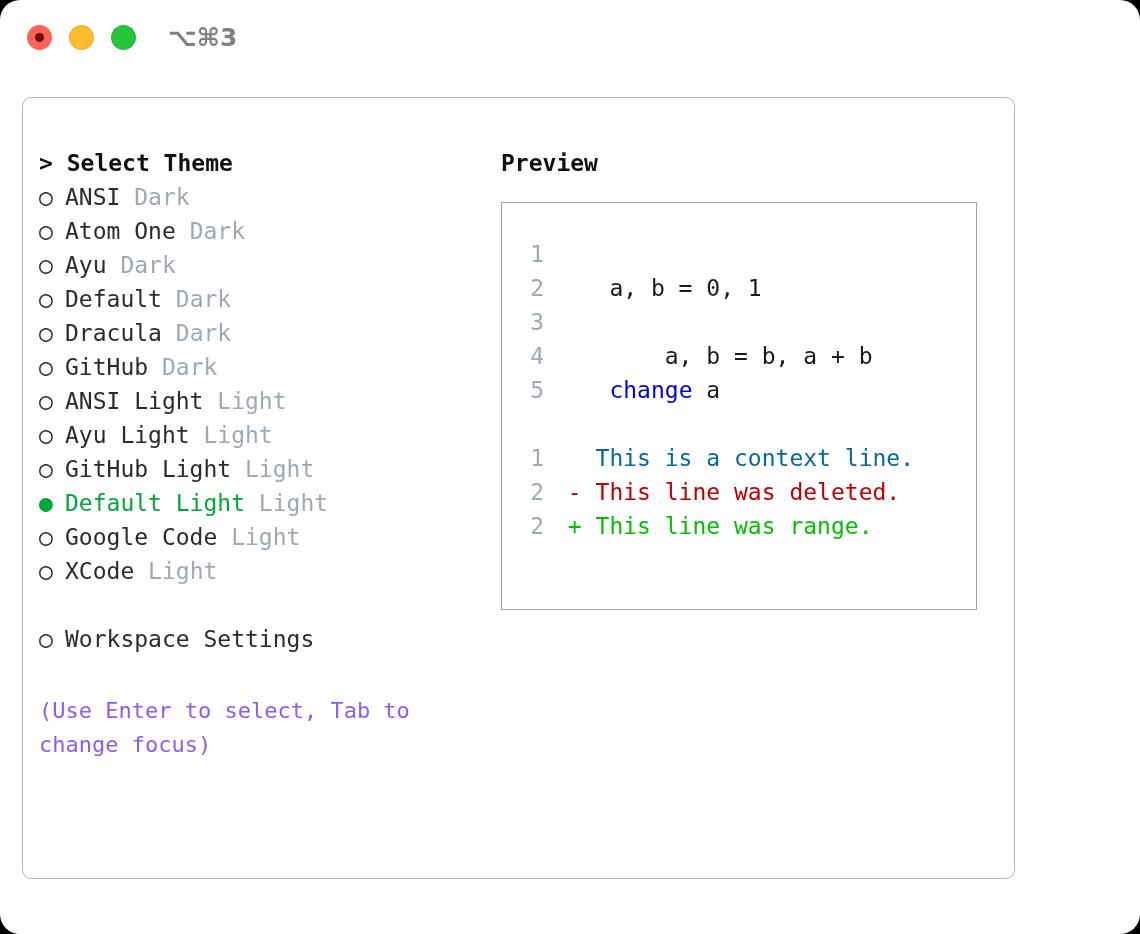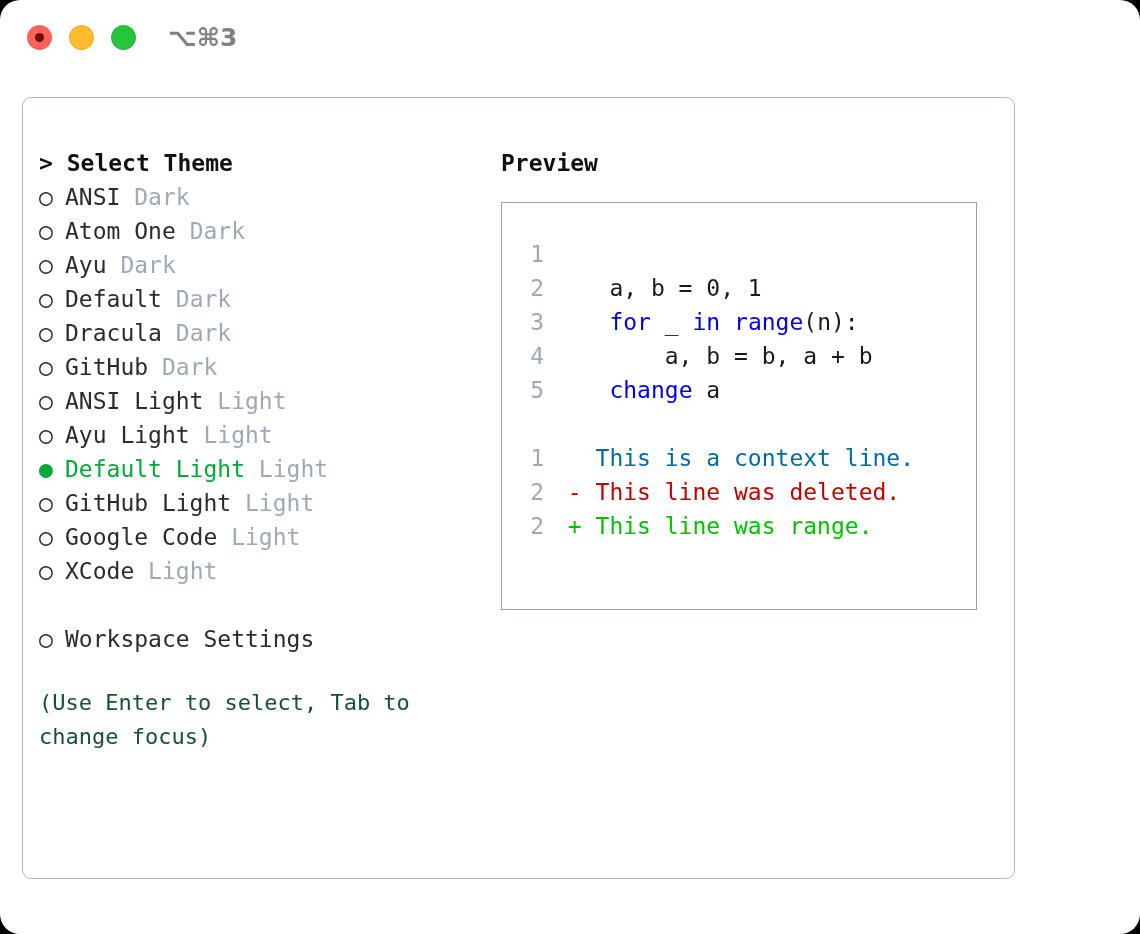--- a/index.html
+++ b/index.html
@@ -123,24 +123,24 @@
   .opt-suffix { color: #9fa9b5; }
   .apply-header {
     height: 34px;
     line-height: 34px;
     font-size: 23px;
     color: #2b2b2b;
     white-space: pre;
   }
   .spacer { height: 34px; }
   .hint {
-    margin-top: 30px;
+    margin-top: 38px;
     font-size: 22px;
     line-height: 34px;
-    color: #14532d;
+    color: #8b5cf6;
     width: 420px;
   }
   
   .right-col {
     position: absolute;
     left: 478px;
     top: 48px;
     width: 500px;
   }
   .preview-title {
@@ -204,39 +204,39 @@
         <div class="section-header">&gt; Select Theme</div>
         <div id="theme-list">
             <div class="option-row"><span class="marker unselected">○</span><span class="opt-label">ANSI</span><span class="opt-suffix"> Dark</span></div>
             <div class="option-row"><span class="marker unselected">○</span><span class="opt-label">Atom One</span><span class="opt-suffix"> Dark</span></div>
             <div class="option-row"><span class="marker unselected">○</span><span class="opt-label">Ayu</span><span class="opt-suffix"> Dark</span></div>
             <div class="option-row"><span class="marker unselected">○</span><span class="opt-label">Default</span><span class="opt-suffix"> Dark</span></div>
             <div class="option-row"><span class="marker unselected">○</span><span class="opt-label">Dracula</span><span class="opt-suffix"> Dark</span></div>
             <div class="option-row"><span class="marker unselected">○</span><span class="opt-label">GitHub</span><span class="opt-suffix"> Dark</span></div>
             <div class="option-row"><span class="marker unselected">○</span><span class="opt-label">ANSI Light</span><span class="opt-suffix"> Light</span></div>
             <div class="option-row"><span class="marker unselected">○</span><span class="opt-label">Ayu Light</span><span class="opt-suffix"> Light</span></div>
+            <div class="option-row"><span class="marker unselected">○</span><span class="opt-label">GitHub Light</span><span class="opt-suffix"> Light</span></div>
             <div class="option-row"><span class="marker selected">●</span><span class="opt-label selected">Default Light</span><span class="opt-suffix"> Light</span></div>
-            <div class="option-row"><span class="marker unselected">○</span><span class="opt-label">GitHub Light</span><span class="opt-suffix"> Light</span></div>
             <div class="option-row"><span class="marker unselected">○</span><span class="opt-label">Google Code</span><span class="opt-suffix"> Light</span></div>
             <div class="option-row"><span class="marker unselected">○</span><span class="opt-label">XCode</span><span class="opt-suffix"> Light</span></div>
           </div>
         <div class="spacer"></div>
         <div id="apply-list">
             <div class="option-row"><span class="marker unselected">○</span><span class="opt-label">Workspace Settings</span></div>
           </div>
         <div class="hint">(Use Enter to select, Tab to change focus)</div>
       </div>
 
       <div class="right-col">
         <div class="preview-title">Preview</div>
         <div class="preview-box">
           <div id="code-block">
               <div class="code-line"><span class="lineno">1</span></div>
               <div class="code-line"><span class="lineno">2</span><span class="codetext"><span class="plain">    a, b = 0, 1</span></span></div>
-              <div class="code-line"><span class="lineno">3</span><span class="codetext"><span class="plain">    </span><span class="kw">for</span><span class="plain"> _ </span><span class="kw">in</span><span class="plain"> </span><span class="kw">range</span><span class="plain">(n):</span></span></div>
+              <div class="code-line"><span class="lineno">3</span></div>
               <div class="code-line"><span class="lineno">4</span><span class="codetext"><span class="plain">        a, b = b, a + b</span></span></div>
               <div class="code-line"><span class="lineno">5</span><span class="codetext"><span class="plain">    </span><span class="kw">change</span><span class="plain"> a</span></span></div>
             </div>
           <div class="blank-line"></div>
           <div id="diff-block">
               <div class="code-line diff-ctx"><span class="lineno">1</span><span class="codetext">   This is a context line.</span></div>
               <div class="code-line diff-del"><span class="lineno">2</span><span class="codetext"> - This line was deleted.</span></div>
               <div class="code-line diff-add"><span class="lineno">2</span><span class="codetext"> + This line was range.</span></div>
             </div>
         </div>

